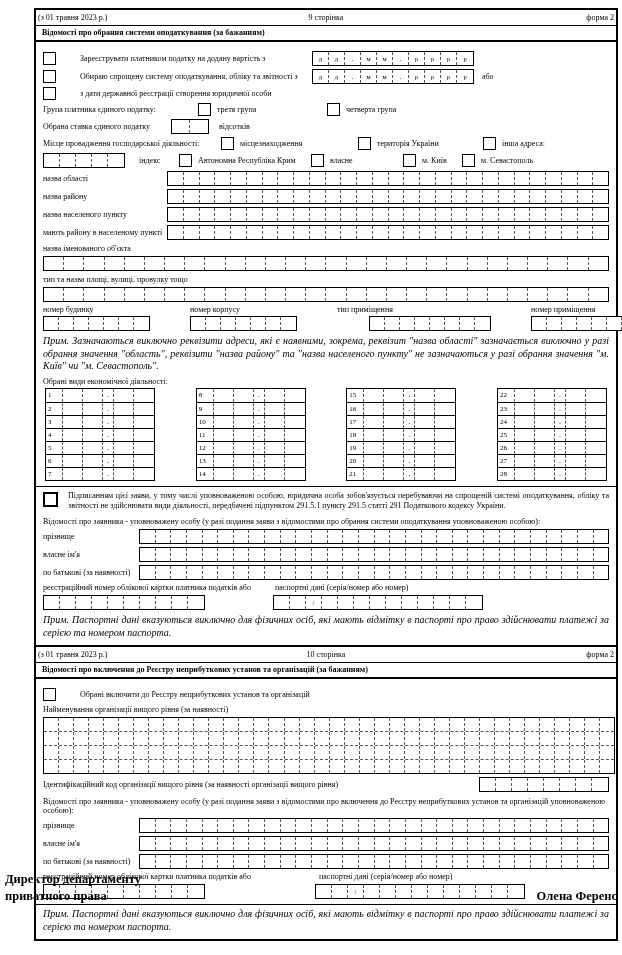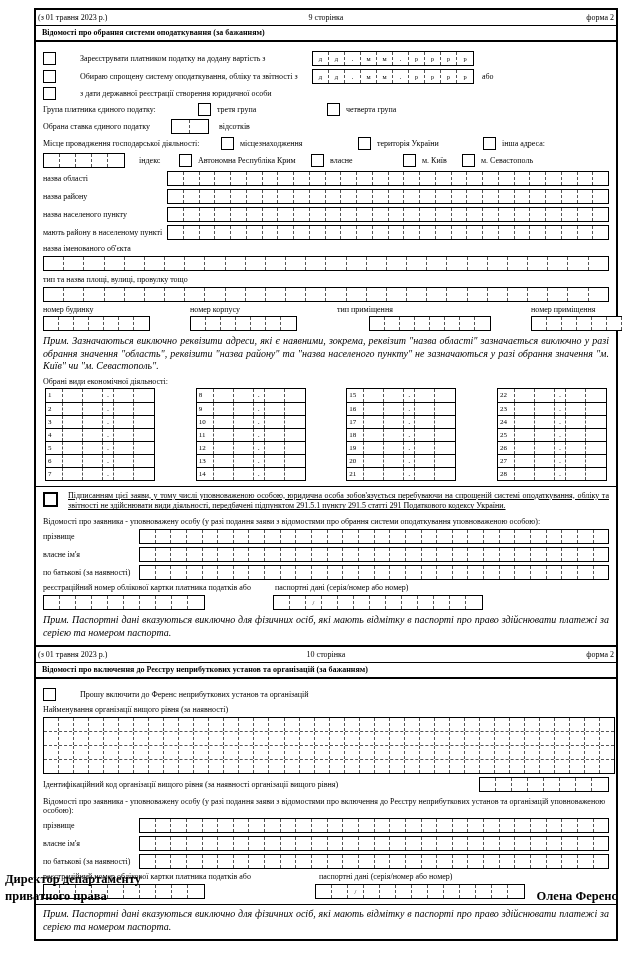--- a/index.html
+++ b/index.html
@@ -31,21 +31,21 @@
   .ml6 { margin-left:6px; } .ml8 { margin-left:8px; } .ml10 { margin-left:10px; } .ml14 { margin-left:14px; }
   .ml24 { margin-left:24px; } .ml68 { margin-left:68px; } .ml110 { margin-left:110px; }
   .w40{width:40px;flex:none;} .w73{width:73px;flex:none;}
   .w96{width:96px;flex:none;} .w106{width:106px;flex:none;} .w110{width:110px;flex:none;}
   .w113{width:113px;flex:none;} .w118{width:118px;flex:none;} .w124{width:124px;flex:none;}
   .w128{width:128px;flex:none;} .w155{width:155px;flex:none;} .w178{width:178px;flex:none;}
   .w226{width:226px;flex:none;} .w232{width:232px;flex:none;} .w270{width:270px;flex:none;}
   .lbl-line { margin:4px 0 2px 0; }
   .note { font-style:italic; font-size:10px; text-align:justify; margin:4px 0 2px 0; line-height:1.25; }
   .note.topline { border-top:1px solid #000; margin:5px -7px 0 -7px; padding:3px 7px 2px 7px; }
-  .sep-block { border-top:1px solid #000; margin:5px -7px 0 -7px; padding:4px 7px 0 7px; display:flex; align-items:flex-start;text-decoration:underline; }
+  .sep-block { border-top:1px solid #000; margin:5px -7px 0 -7px; padding:4px 7px 0 7px; display:flex; align-items:flex-start; }
   .sep-block .txt { margin-left:10px; text-align:justify; line-height:1.35; }
   .sect-title { margin:5px 0 2px 0; }
   .act-wrap { display:flex; justify-content:space-between; margin:2px 2px 4px 2px; }
   .act-block { border:1px solid #000; }
   .act-row { display:flex; height:13px; }
   .act-row + .act-row { border-top:1px solid #000; }
   .act-num { width:17px; border-right:1px dashed #555; font-size:7px; line-height:12px; padding-left:2px; flex:none; }
   .act-cell { width:20px; border-right:1px dashed #555; flex:none; }
   .act-row .act-cell:last-child { border-right:none; }
   .act-dot { width:11px; border-right:1px dashed #555; text-align:center; line-height:11px; font-size:8px; flex:none; }
@@ -837,21 +837,21 @@
   <div class="form-header">
     <span class="fh-left">(з 01 травня 2023 р.)</span>
     <span class="fh-center">10 сторінка</span>
     <span class="fh-right">форма 2</span>
   </div>
   <div class="form-title">Відомості про включення до Реєстру неприбуткових установ та організацій (за бажанням)</div>
   <div class="fbody">
 
     <div class="row">
       <span class="cb"></span>
-      <span class="ml24">Прошу включити до Ференс неприбуткових установ та організацій</span>
+      <span class="ml24">Обрані включити до Реєстру неприбуткових установ та організацій</span>
     </div>
 
     <div class="lbl-line">Найменування організації вищого рівня (за наявності)</div>
     <div class="row">
       <span class="cells grow">
           <div class="cell-row">
             <span class="cell"></span>
             <span class="cell"></span>
             <span class="cell"></span>
             <span class="cell"></span>

